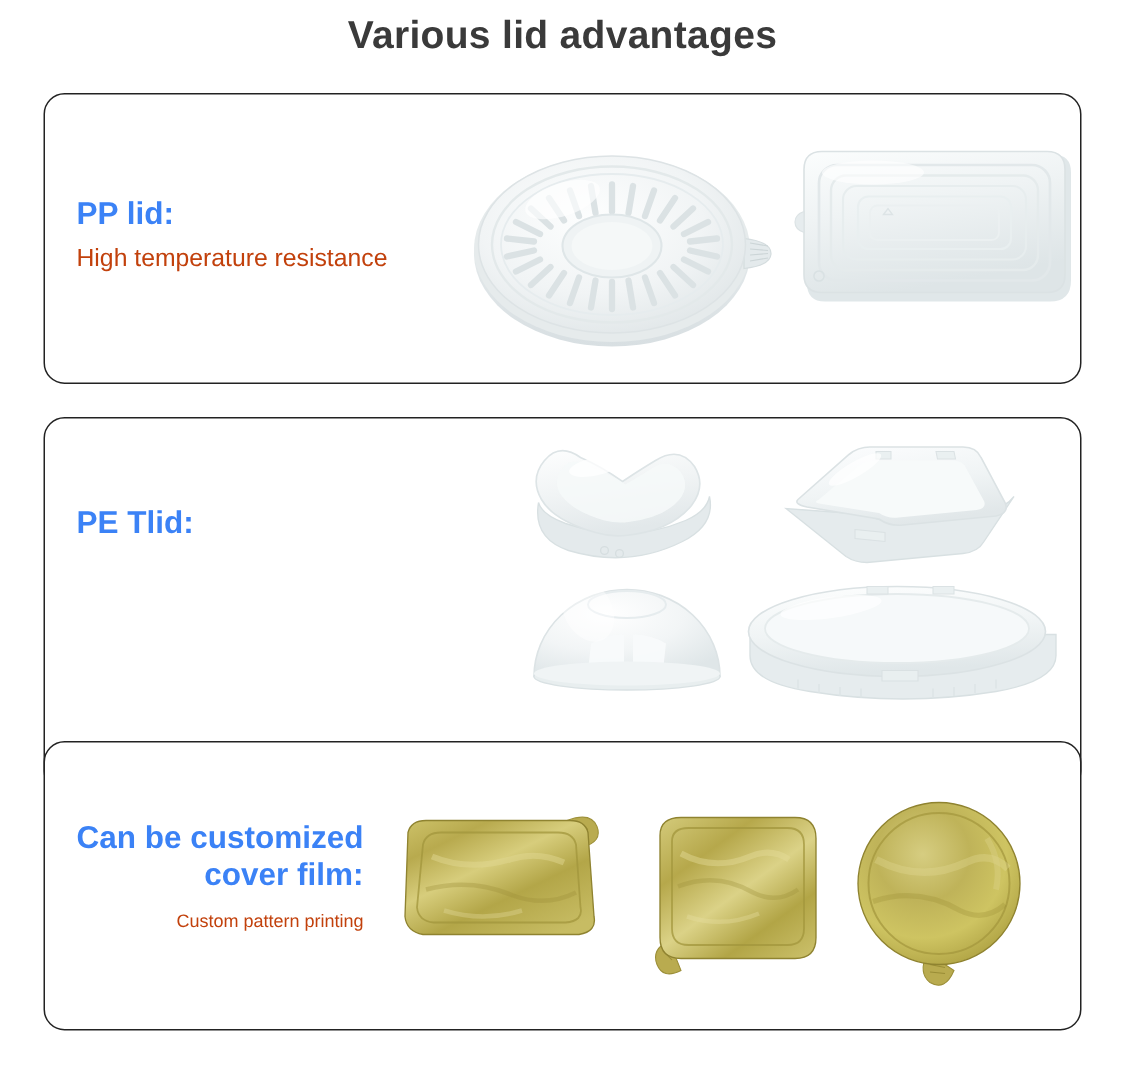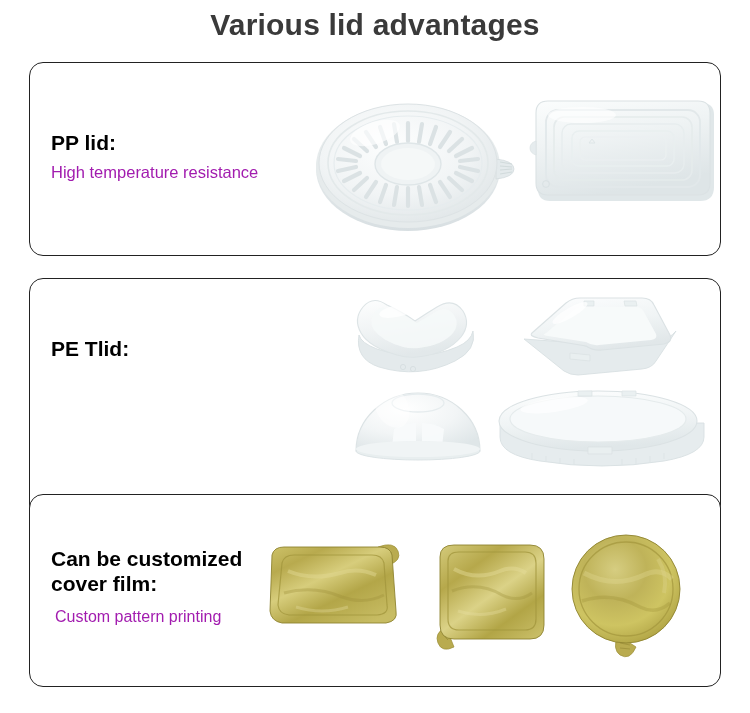--- a/index.html
+++ b/index.html
@@ -14,64 +14,64 @@
     font-family: "Liberation Sans", sans-serif;
     overflow: hidden;
   }
 
   .page-title {
     position: absolute;
     top: 8px;
     left: 0;
     width: 750px;
     text-align: center;
-    font-size: 30px;
+    font-size: 26px;
     font-weight: bold;
     color: #3a3a3a;
     letter-spacing: 0.2px;
     font-family: "Liberation Sans", sans-serif;
   }
 
   .card {
     position: absolute;
     left: 29px;
     width: 692px;
     border: 1.4px solid #222222;
     border-radius: 14px;
     background: #ffffff;
     box-sizing: border-box;
   }
   #card-pp  { top: 62px;  height: 194px; }
   #card-pe  { top: 278px; height: 250px; }
-  #card-foil{ top: 494px; height: 193px; }
+  #card-foil{ top: 494px; height: 193px; text-align: right; }
 
   .card-text {
     position: absolute;
     left: 21px;
   }
   .card-heading {
     font-size: 21px;
     font-weight: bold;
-    color: #000000;
+    color: #3b82f6;
     line-height: 1.18;
     margin: 0 0 4px 0;
     white-space: pre-line;
   }
   .card-sub {
     font-size: 16.5px;
     font-weight: normal;
-    color: #a21caf;
+    color: #c2410c;
     line-height: 1.55;
     margin: 0;
     white-space: pre-line;
   }
   #card-pp .card-text   { top: 68px; }
   #card-pe .card-text   { top: 58px; }
   #card-foil .card-text { top: 52px; }
-  #card-foil .card-sub  { font-size: 16px; padding-left: 4px; margin-top: 8px; }
+  #card-foil .card-sub  { font-size: 12px; padding-left: 4px; margin-top: 8px; }
 
   .images {
     position: absolute;
     top: 0;
     height: 100%;
   }
   .prod { position: absolute; }
 
   
   #img-round-pp-lid { left: 281px; top: 30px; }

